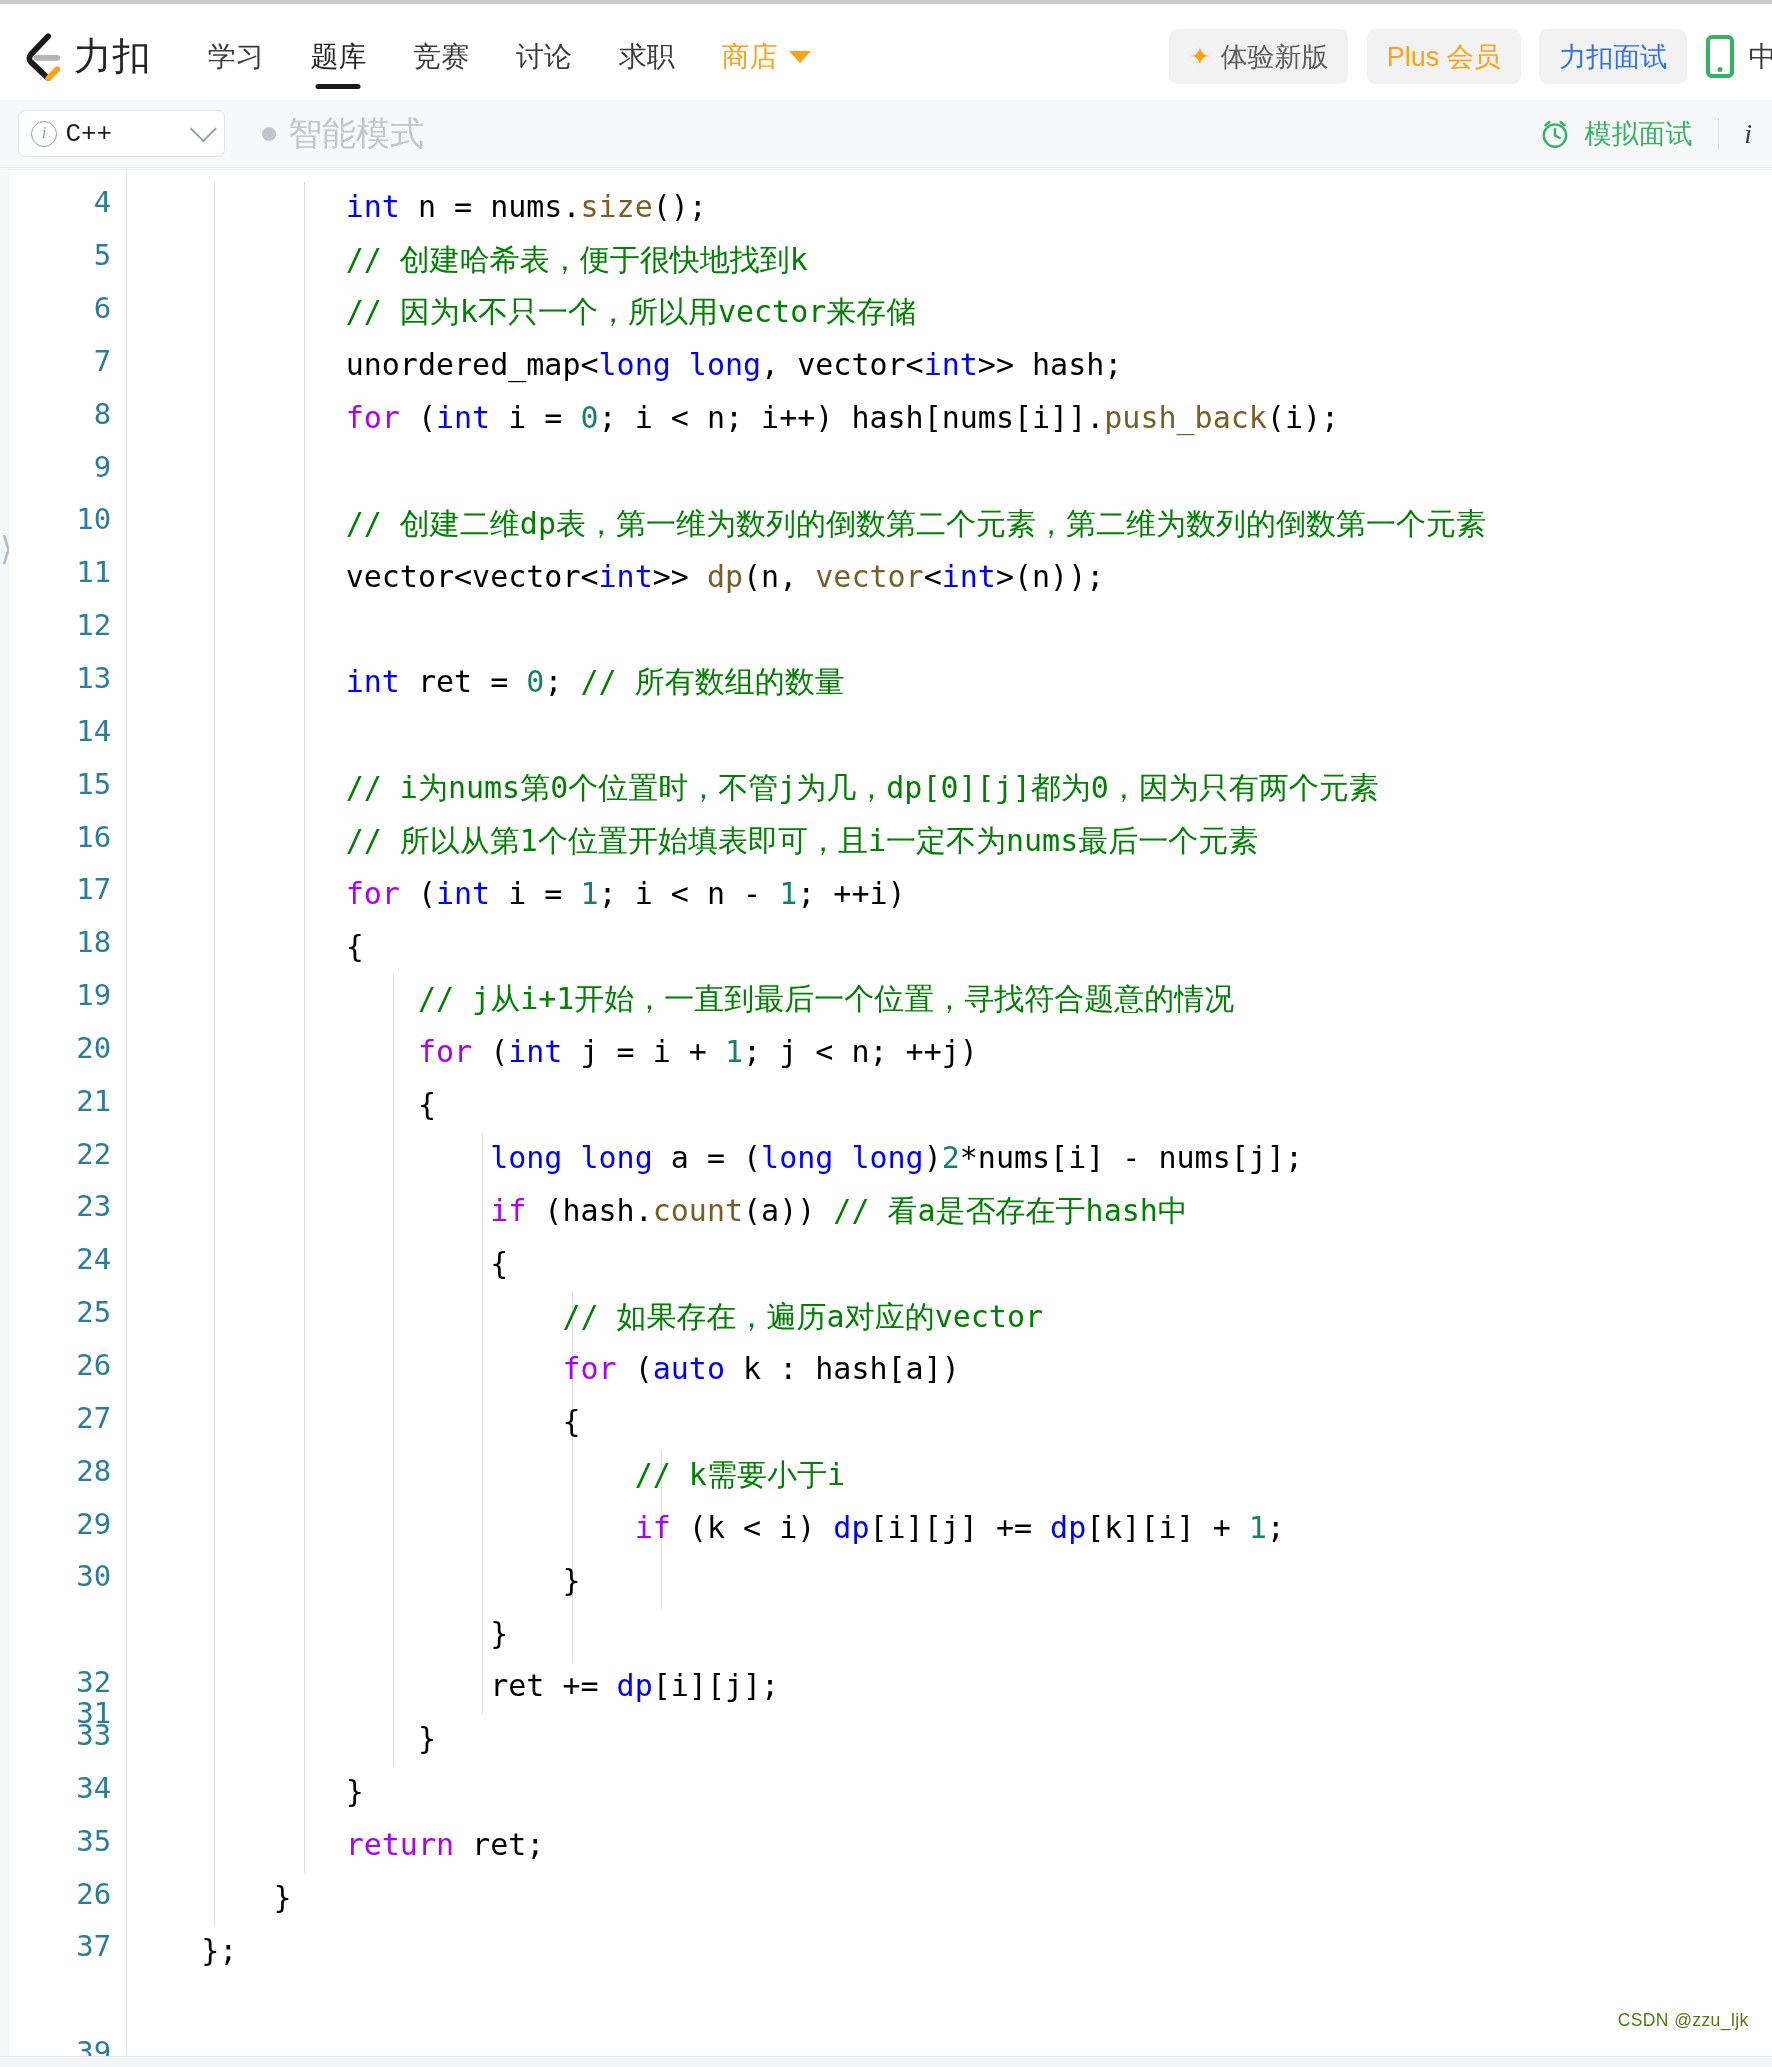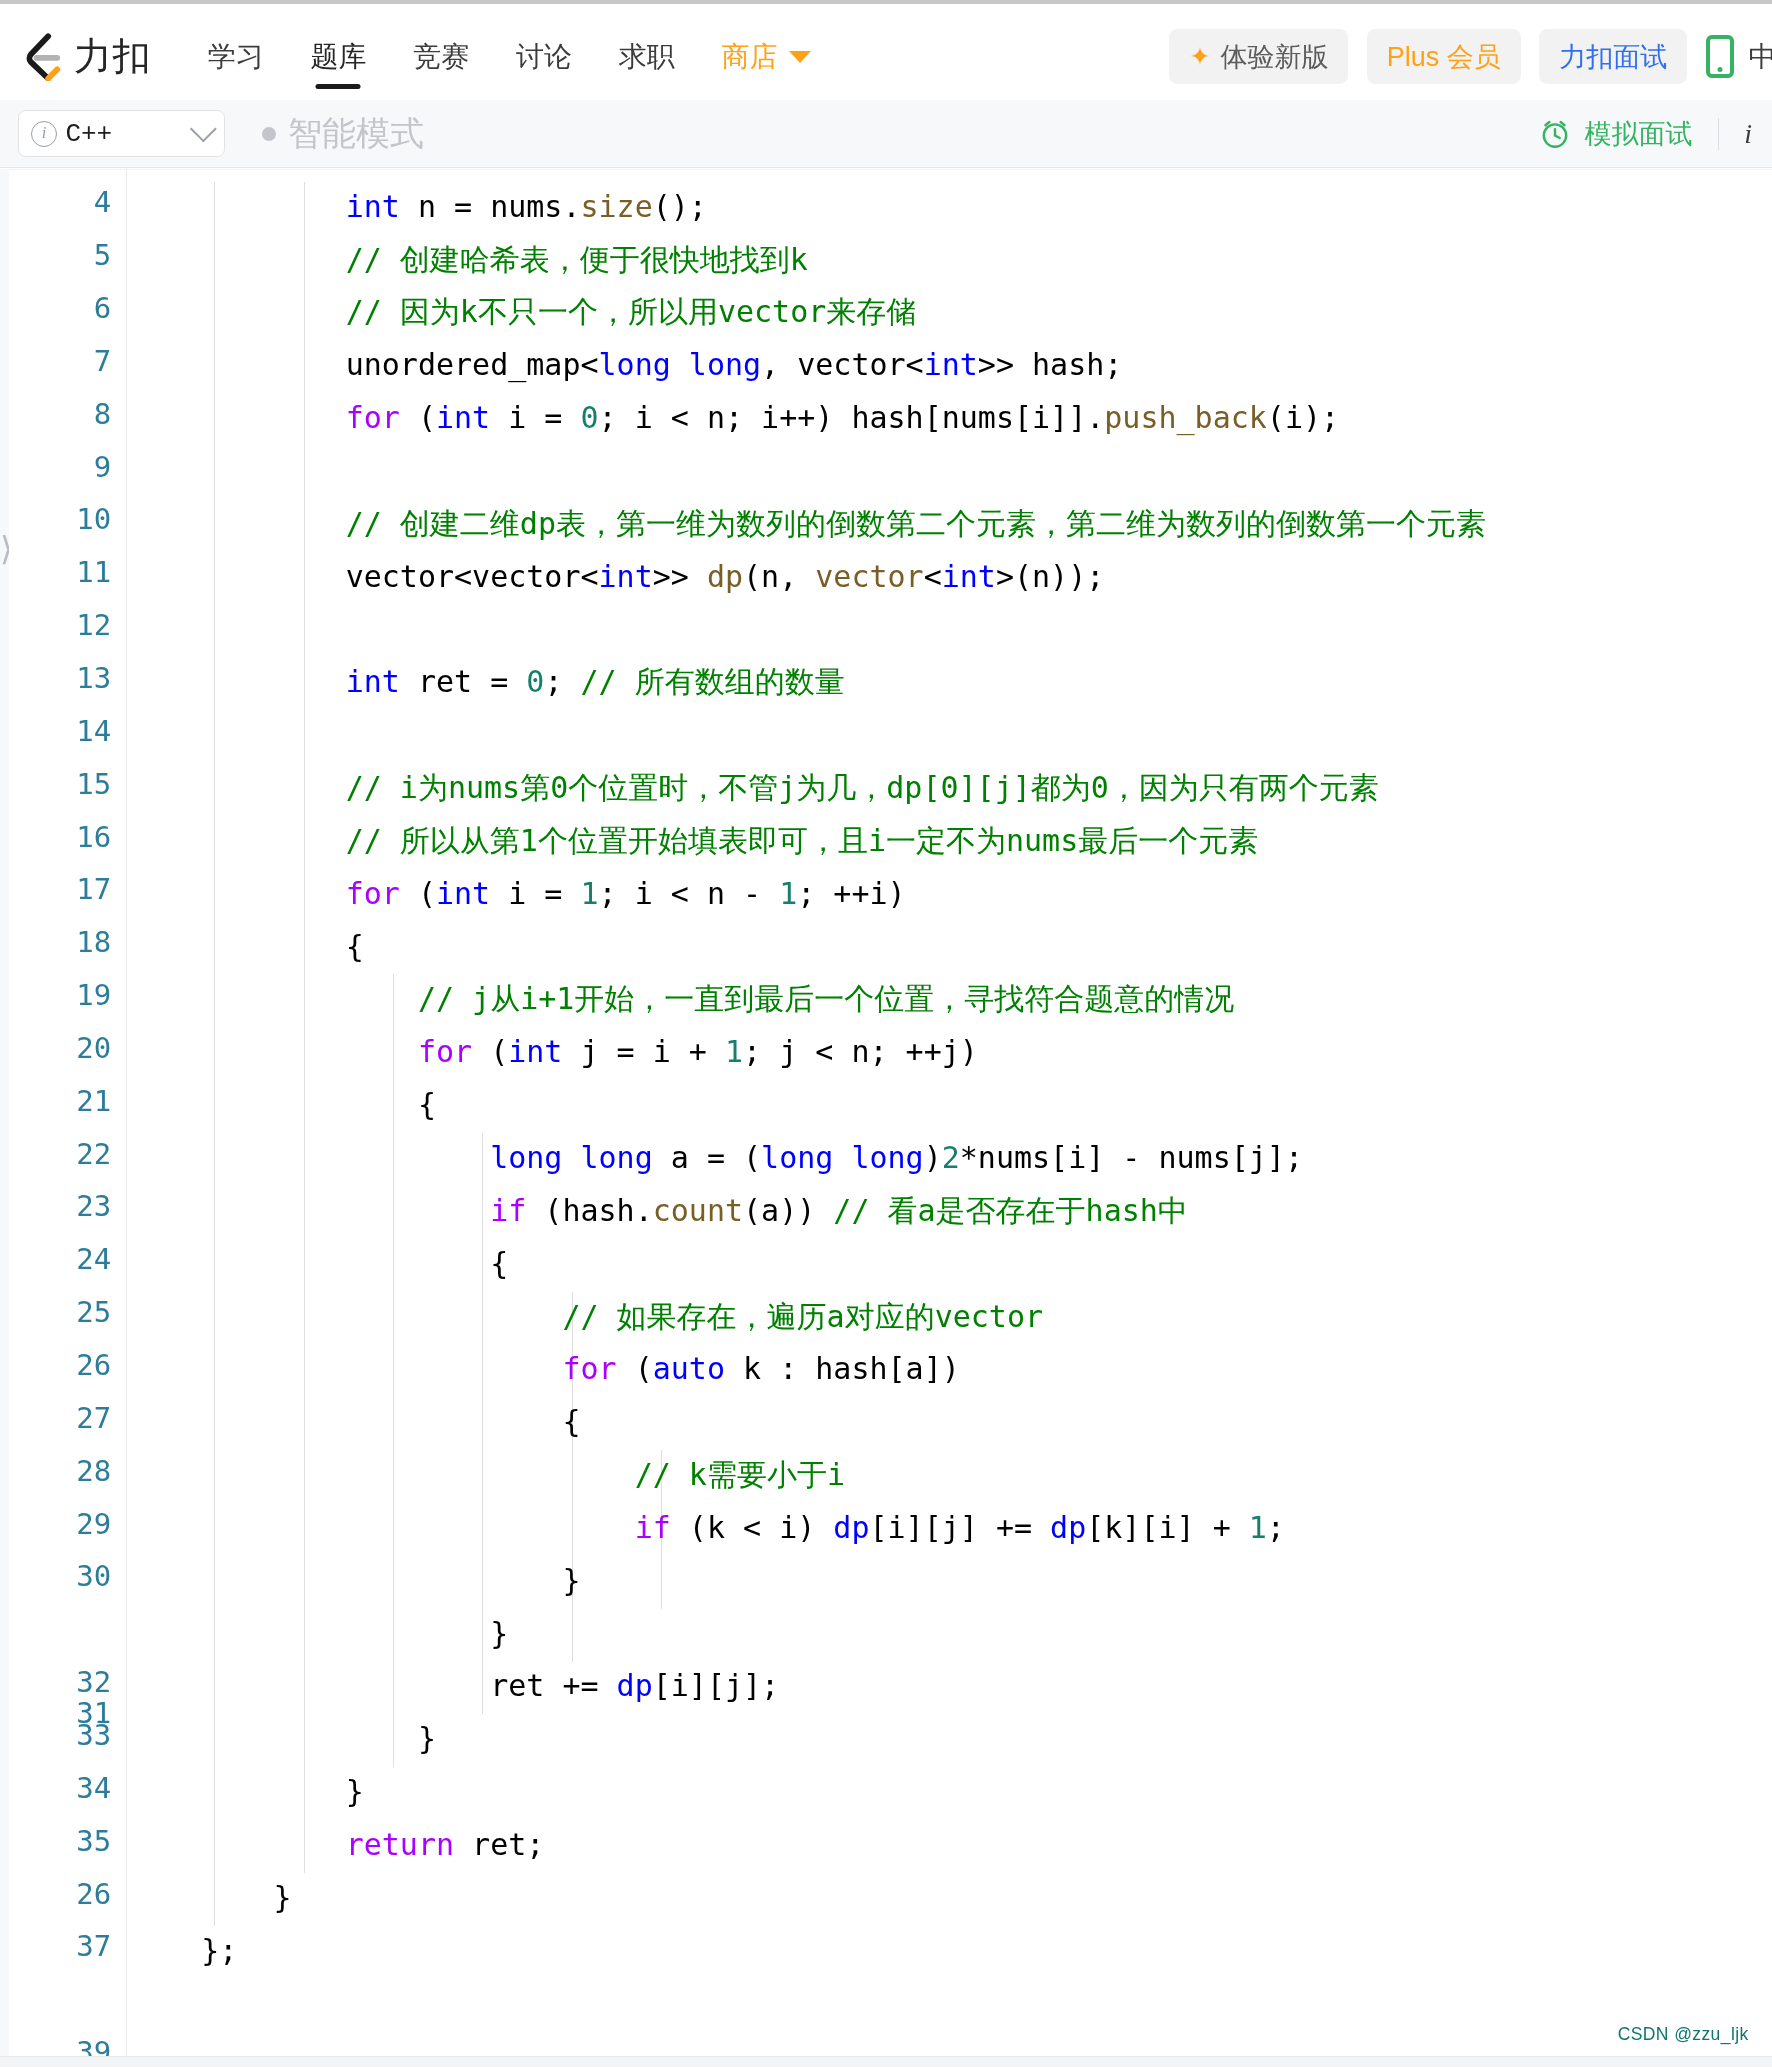--- a/index.html
+++ b/index.html
@@ -208,22 +208,22 @@
 
   
   .k  { color: #aa00ff; }   
   .t  { color: #0000ff; }   
   .n  { color: #17806d; }   
   .f  { color: #795e26; }   
   .c  { color: #008000; }   
   .p  { color: #000000; }   
 
   .watermark {
-    position: absolute; right: 23.4px; bottom: 12px;
-    font-size: 17.5px; color: #0f766e; letter-spacing: 0.4px;
+    position: absolute; right: 23.4px; bottom: 26px;
+    font-size: 17.5px; color: #4d7c0f; letter-spacing: 0.4px;
   }
   .bottom-strip {
     position: absolute; left: 0; right: 0; bottom: 0; height: 10px;
     background: #f3f4f5; border-top: 0.8px solid #e6e8ea;
   }
 </style>
 </head>
 <body>
 
 <div class="top-strip"></div>

